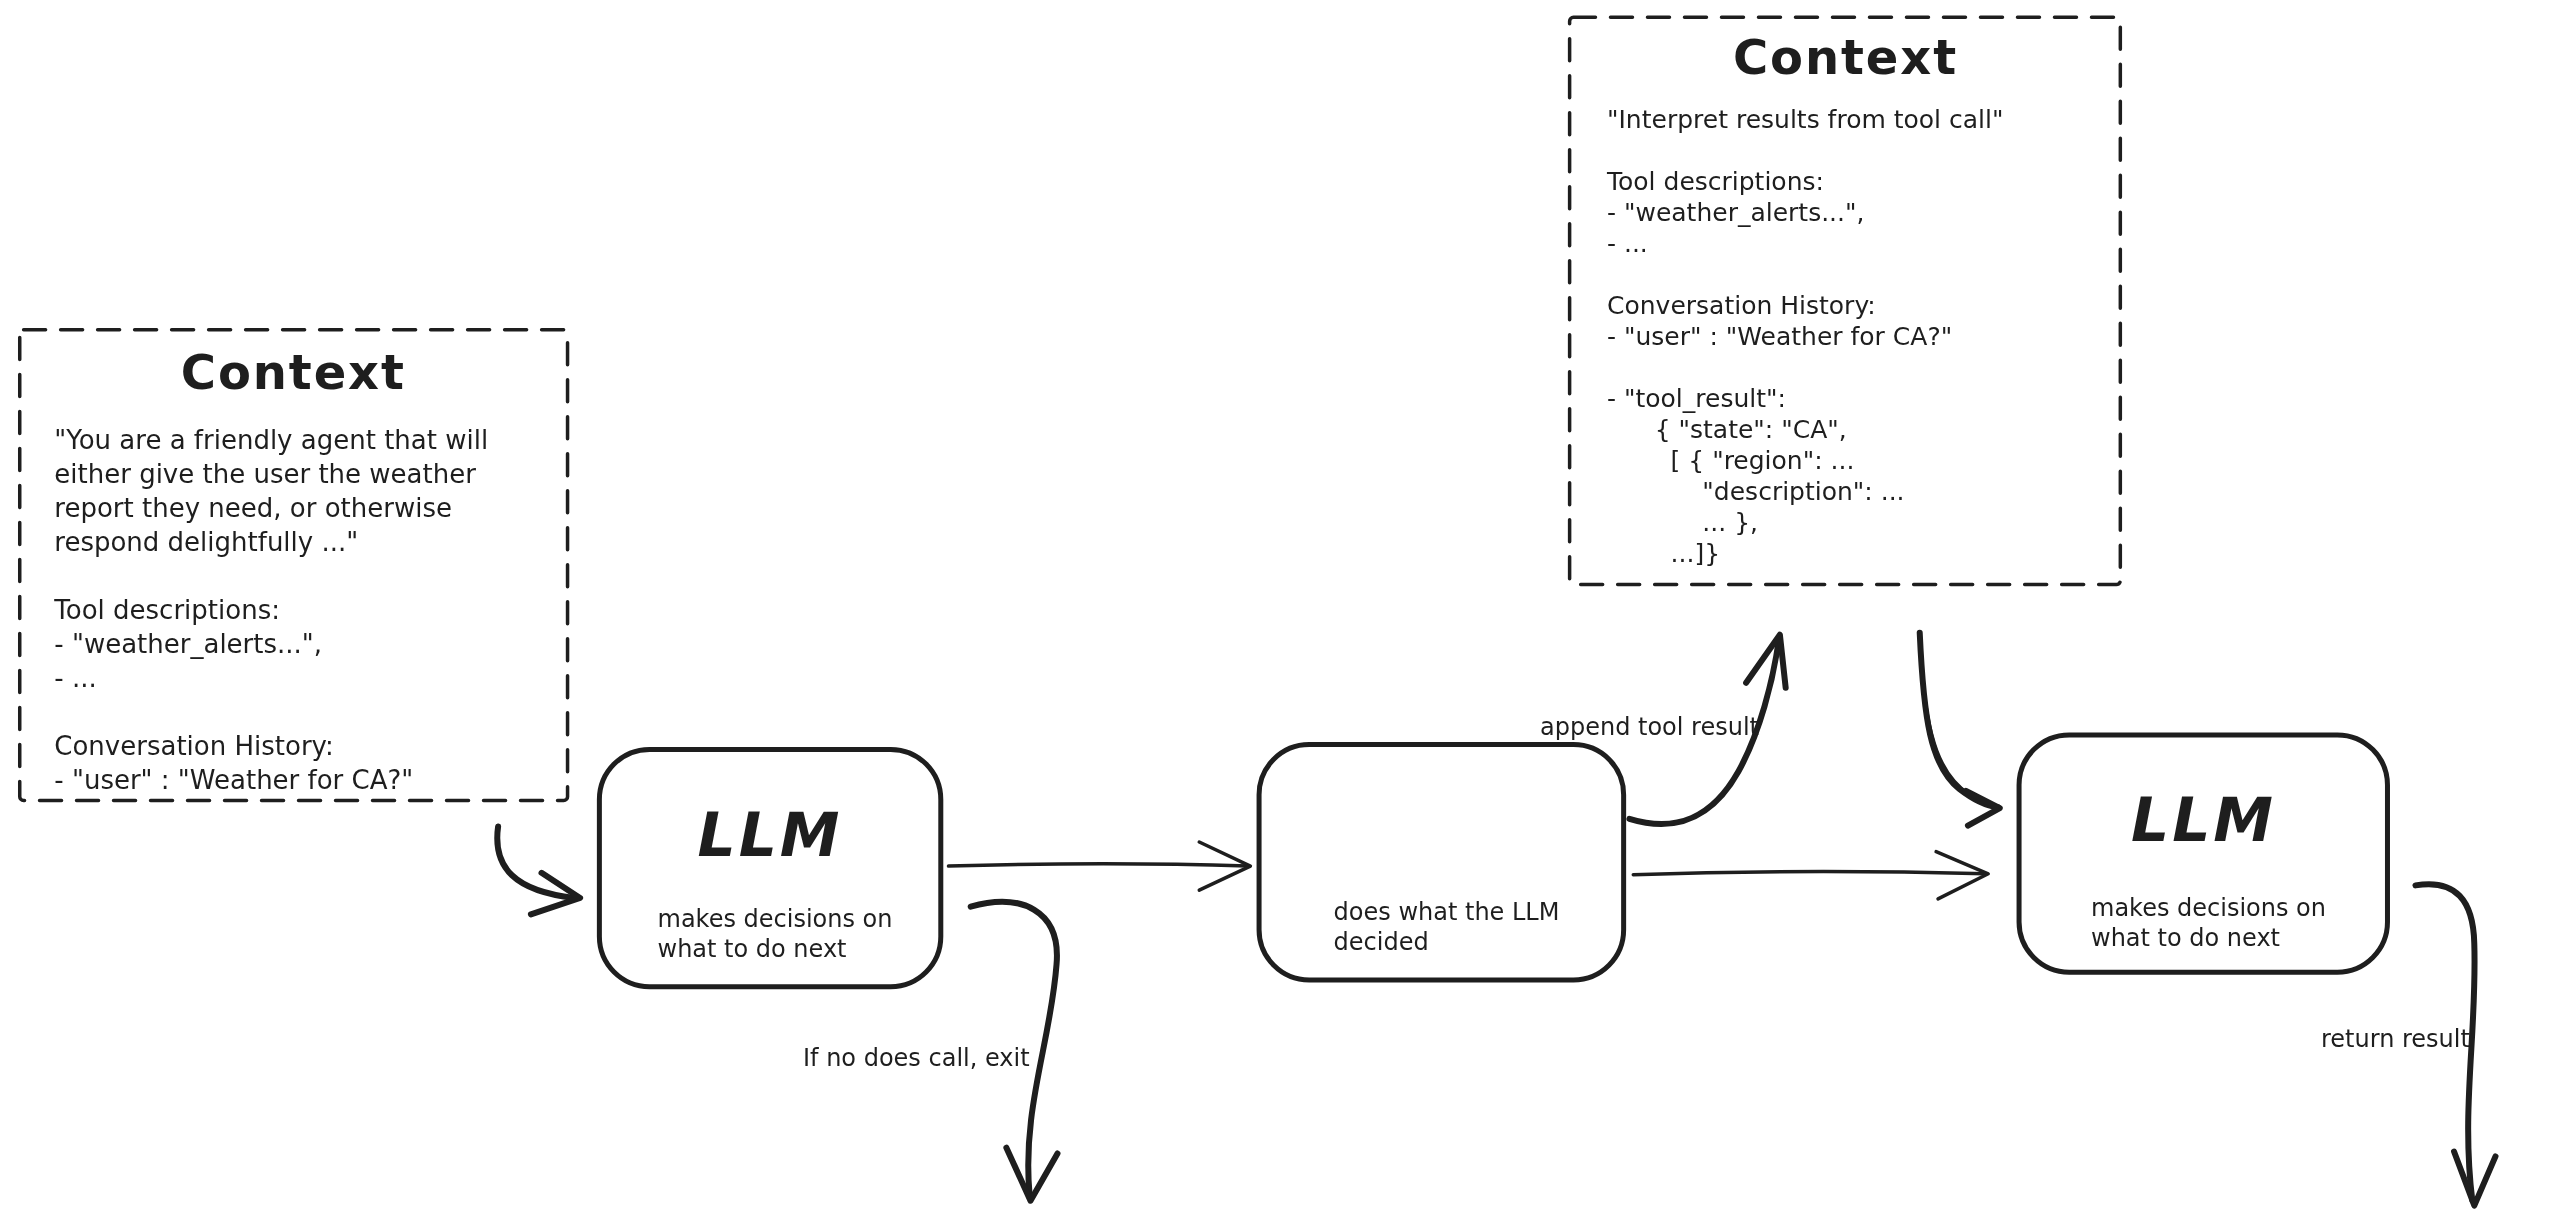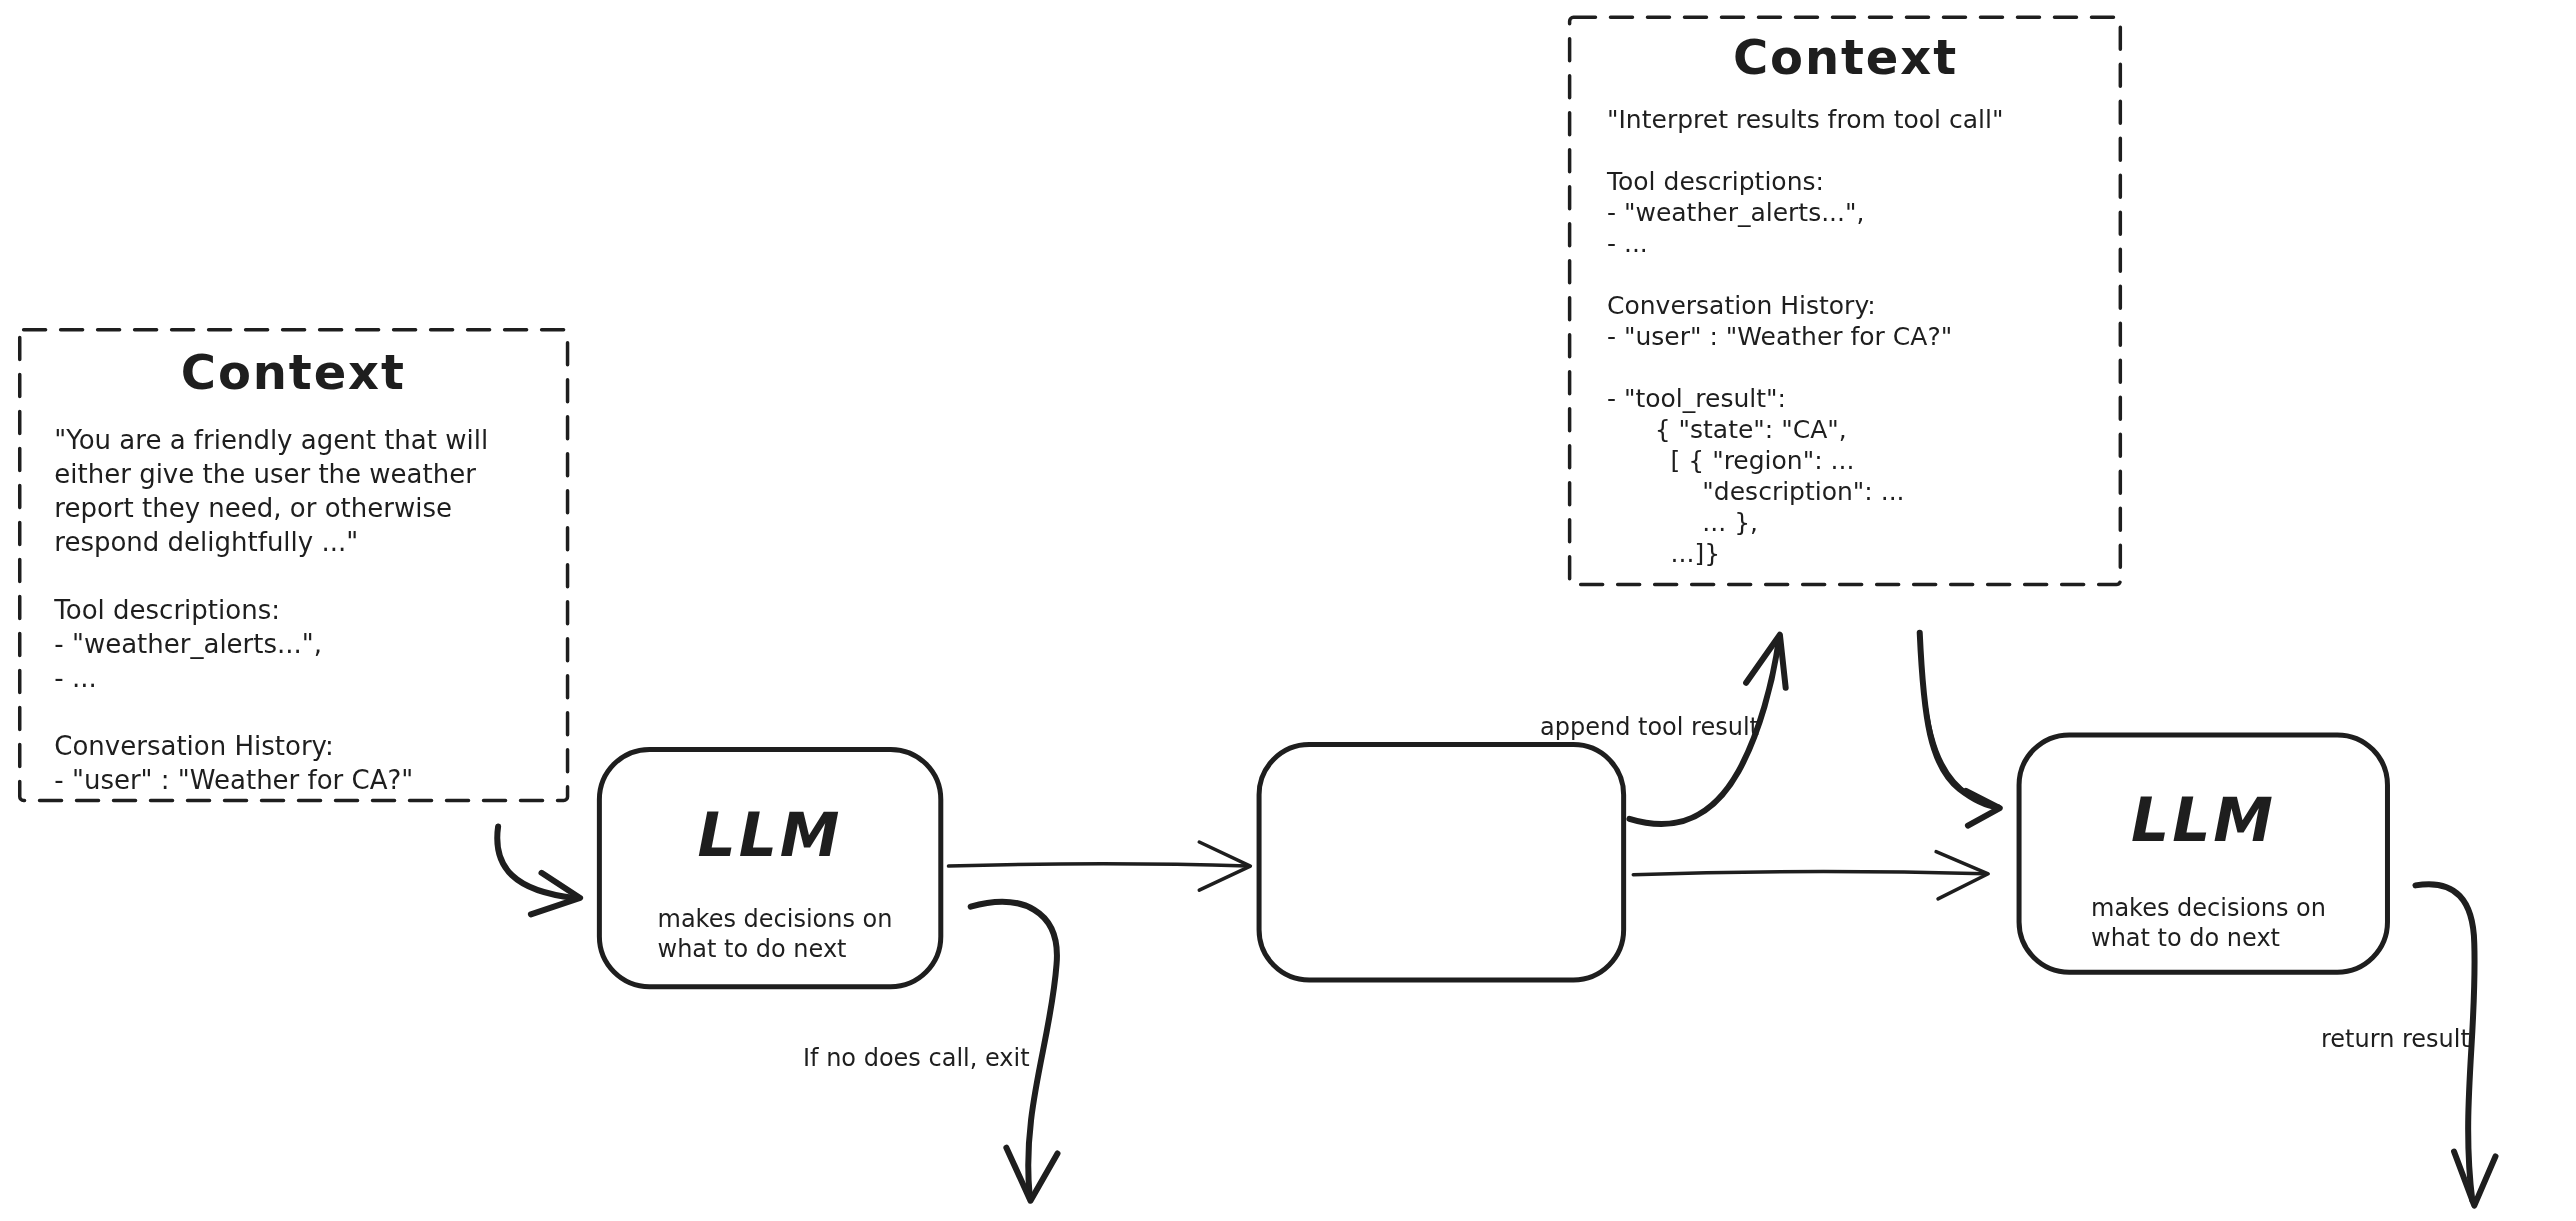--- a/index.html
+++ b/index.html
@@ -150,20 +150,24 @@
 
   <div class="abs node" style="left:599px; top:750px; width:342px; height:237px;">
     <div class="node-title slanted" style="top:50px;">LLM</div>
     <div class="node-sub" style="top:154px;">
       <span>makes decisions on
 what to do next</span>
     </div>
   </div>
 
   <div class="abs node" style="left:1259px; top:745px; width:365px; height:235px;">
+    <div class="node-sub" style="top:152px;">
+      <span>does what the LLM
+decided</span>
+    </div>
   </div>
 
   <div class="abs node" style="left:2019px; top:735px; width:369px; height:237px;">
     <div class="node-title slanted" style="top:50px;">LLM</div>
     <div class="node-sub" style="top:158px;">
       <span>makes decisions on
 what to do next</span>
     </div>
   </div>
 

